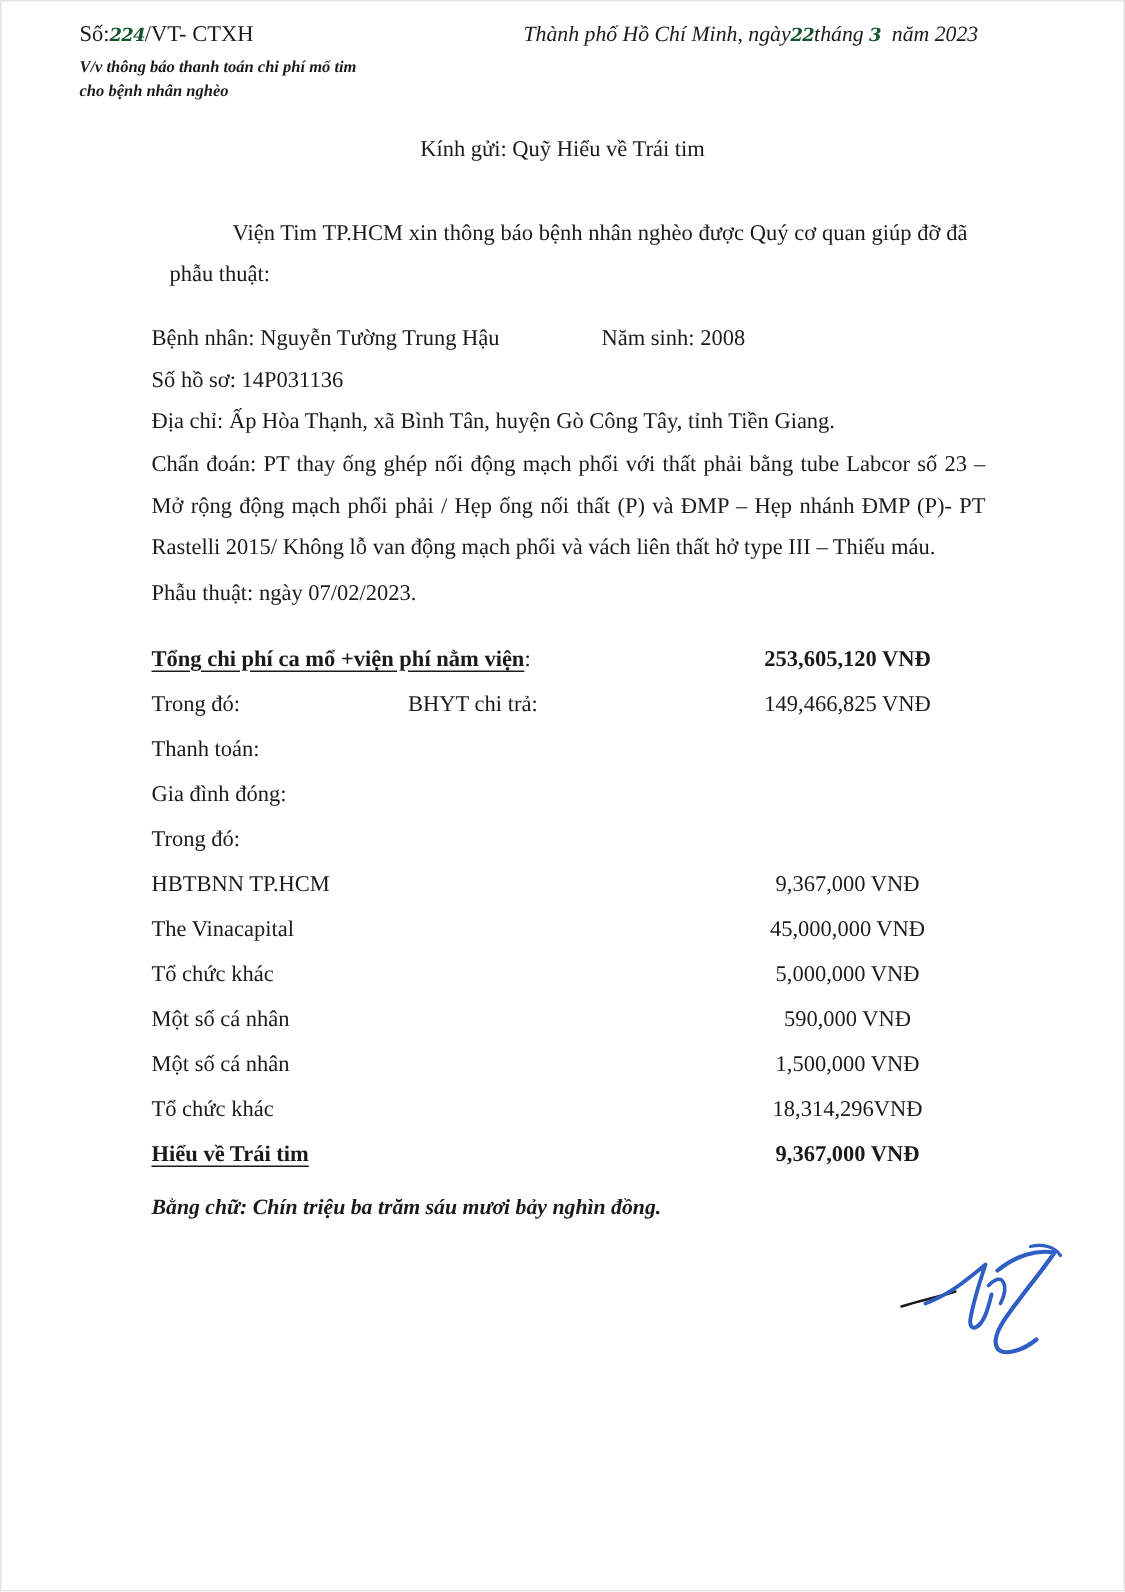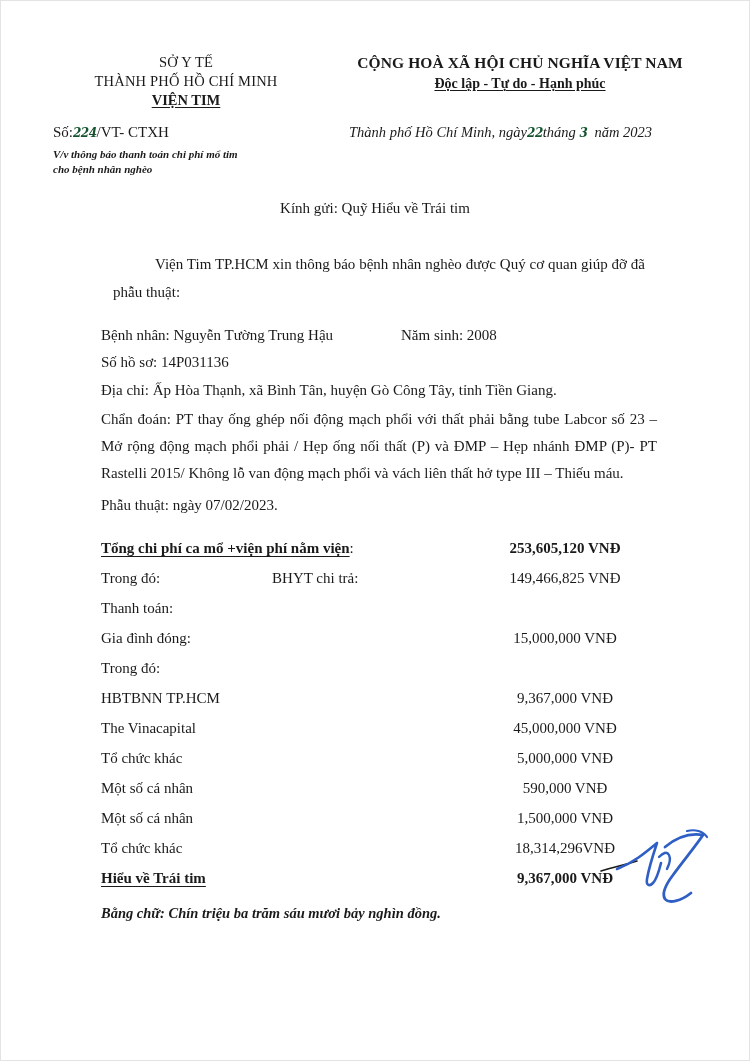--- a/index.html
+++ b/index.html
@@ -193,31 +193,20 @@
     width: 120px;
     height: 80px;
     pointer-events: none;
   }
 </style>
 </head>
 <body>
 
 <div class="page">
 
-  <div class="header">
-    <div class="header-left">
-      <div class="org-line">SỞ Y TẾ</div>
-      <div class="org-line">THÀNH PHỐ HỒ CHÍ MINH</div>
-      <div class="org-underline">VIỆN TIM</div>
-    </div>
-    <div class="header-right">
-      <div class="nation-title">CỘNG HOÀ XÃ HỘI CHỦ NGHĨA VIỆT NAM</div>
-      <div class="nation-motto">Độc lập - Tự do - Hạnh phúc</div>
-    </div>
-  </div>
 
   <div class="subheader">
     <div class="doc-no-block">
       <div class="doc-no">
         <span>Số:</span><span class="hand">224</span><span>/VT- CTXH</span>
       </div>
     </div>
     <div class="date-block">
       <div class="date-line">
         <span>Thành phố Hồ Chí Minh, ngày</span><span class="hand">22</span><span>tháng</span>&nbsp;<span class="hand">3</span>&nbsp;&nbsp;<span>năm</span>&nbsp;<span>2023</span>
@@ -276,21 +265,20 @@
       </div>
       <div class="fin-row">
         <div class="fin-label"><span>Trong đó:</span><span class="fin-label-indent"></span><span>BHYT chi trả:</span></div>
         <div class="fin-amount"><span>149,466,825 VNĐ</span></div>
       </div>
       <div class="fin-row">
         <div class="fin-label"><span>Thanh toán:</span></div>
       </div>
       <div class="fin-row">
         <div class="fin-label"><span>Gia đình đóng:</span></div>
-        <div class="fin-amount"><span>15,000,000 VNĐ</span></div>
       </div>
       <div class="fin-row">
         <div class="fin-label"><span>Trong đó:</span></div>
         <div class="fin-amount"></div>
       </div>
       <div class="fin-row">
         <div class="fin-label"><span>HBTBNN TP.HCM</span></div>
         <div class="fin-amount"><span>9,367,000 VNĐ</span></div>
       </div>
       <div class="fin-row">

